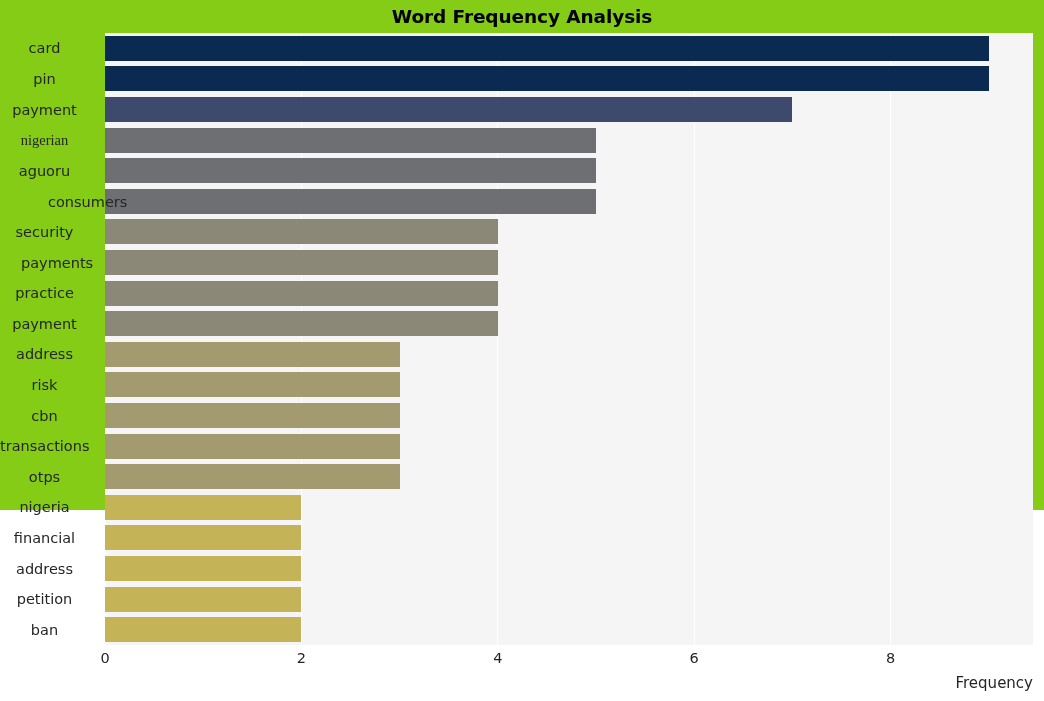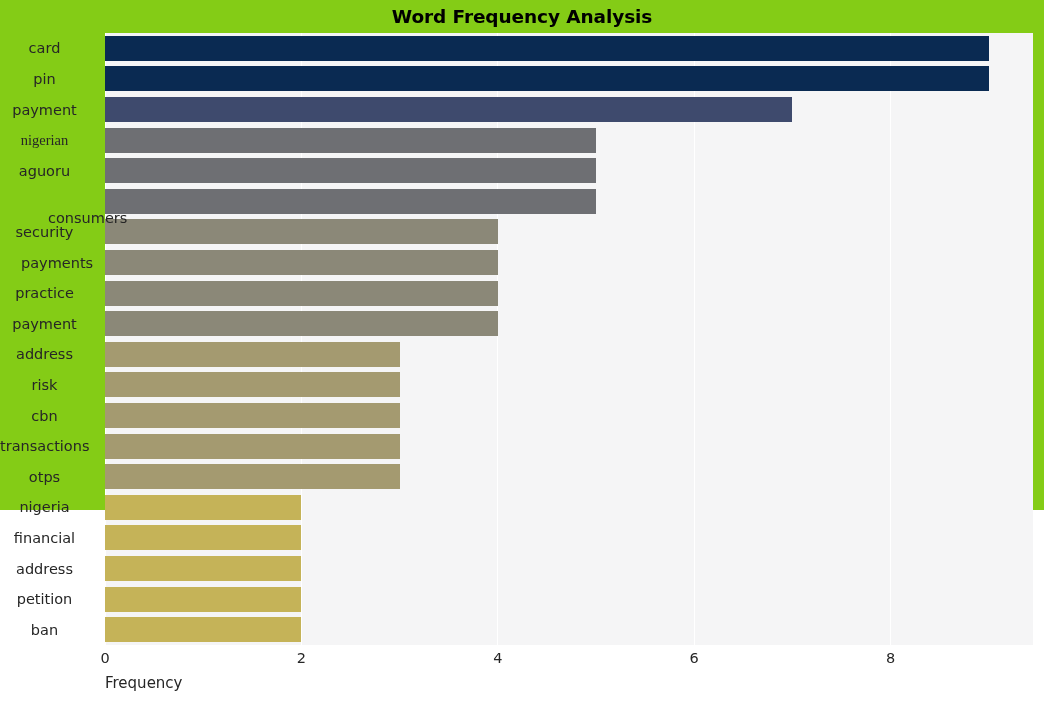--- a/index.html
+++ b/index.html
@@ -111,21 +111,21 @@
     font-family: "DejaVu Sans", "Liberation Sans", sans-serif;
     white-space: nowrap;
   }
 
   
   #xlabel {
     position: absolute;
     left: 105px;
     top: 674px;
     width: 928px;
-    text-align: left;
+    text-align: right;
     font-size: 15px;
     color: #262626;
     font-family: "DejaVu Sans", "Liberation Sans", sans-serif;
   }
 </style>
 </head>
 <body>
 
 <div id="figure">
 
@@ -202,21 +202,21 @@
         </div>
       </div>
   </div>
 
   <div id="ytick-layer">
       <div class="ytick" style="top: 5.3px; height: 20px; line-height: 20px; padding-right: 8px;">card</div>
       <div class="ytick" style="top: 35.9px; height: 20px; line-height: 20px; padding-right: 8px;">pin</div>
       <div class="ytick" style="top: 66.5px; height: 20px; line-height: 20px; padding-right: 8px;">payment</div>
       <div class="ytick" style="top: 97.1px; height: 20px; line-height: 20px; padding-right: 8px; font-family: Liberation Serif, serif;">nigerian</div>
       <div class="ytick" style="top: 127.7px; height: 20px; line-height: 20px; padding-right: 8px;">aguoru</div>
-      <div class="ytick" style="top: 175px; height: 20px; line-height: 20px; padding-right: 8px; margin-left: 48px;">consumers</div>
+      <div class="ytick" style="top: 159px; height: 20px; line-height: 20px; padding-right: 8px; margin-left: 48px;">consumers</div>
       <div class="ytick" style="top: 188.9px; height: 20px; line-height: 20px; padding-right: 8px;">security</div>
       <div class="ytick" style="top: 219.5px; height: 20px; line-height: 20px; padding-right: 8px; margin-left: 21px;">payments</div>
       <div class="ytick" style="top: 250.1px; height: 20px; line-height: 20px; padding-right: 8px;">practice</div>
       <div class="ytick" style="top: 280.7px; height: 20px; line-height: 20px; padding-right: 8px;">payment</div>
       <div class="ytick" style="top: 311.3px; height: 20px; line-height: 20px; padding-right: 8px;">address</div>
       <div class="ytick" style="top: 341.9px; height: 20px; line-height: 20px; padding-right: 8px;">risk</div>
       <div class="ytick" style="top: 372.5px; height: 20px; line-height: 20px; padding-right: 8px;">cbn</div>
       <div class="ytick" style="top: 403.1px; height: 20px; line-height: 20px; padding-right: 8px;">transactions</div>
       <div class="ytick" style="top: 433.7px; height: 20px; line-height: 20px; padding-right: 8px;">otps</div>
       <div class="ytick" style="top: 464.3px; height: 20px; line-height: 20px; padding-right: 8px;">nigeria</div>

